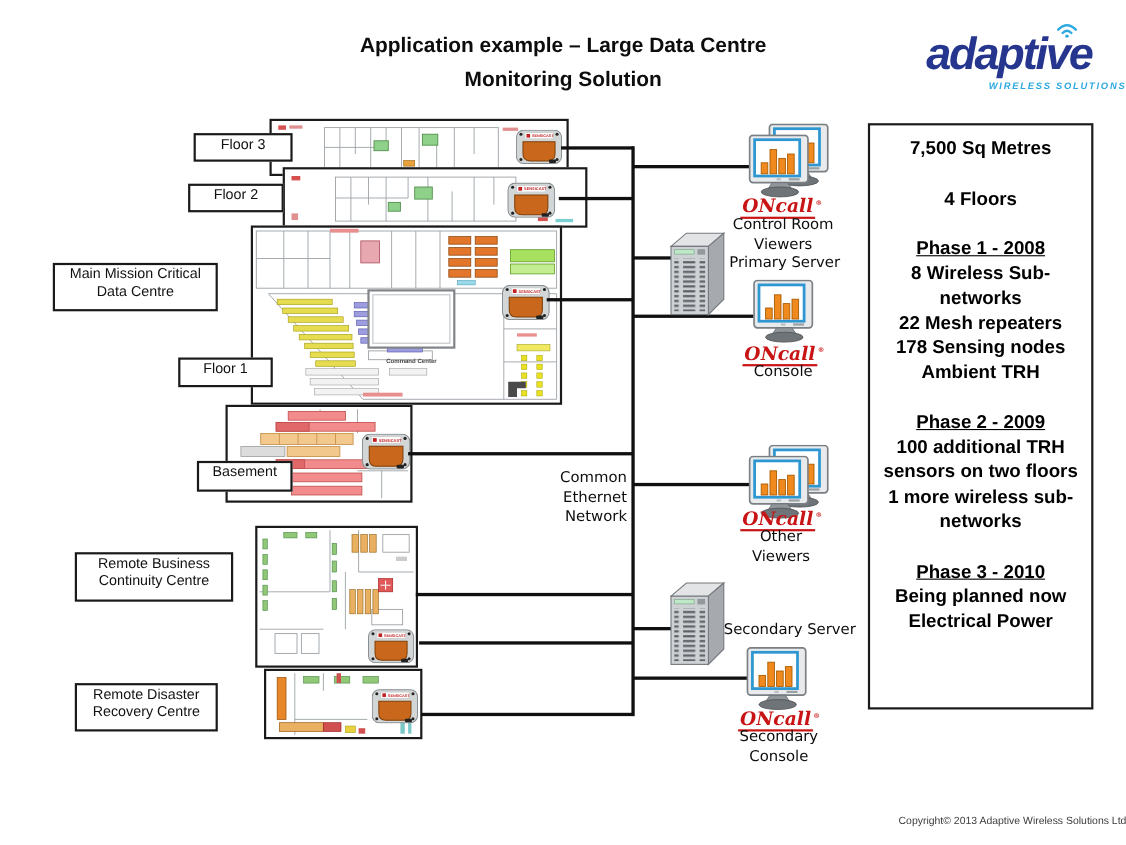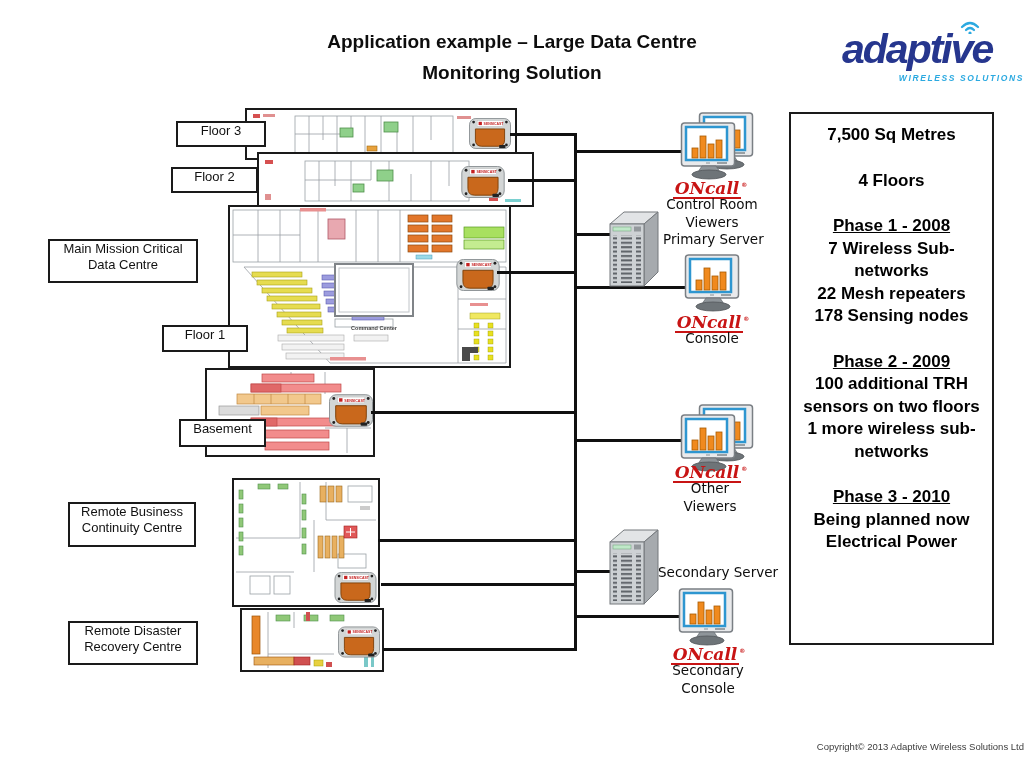--- a/index.html
+++ b/index.html
@@ -344,21 +344,21 @@
   <div class="lblbox" style="left:48px;top:239px;width:150px;height:44px">
     <span>Main Mission Critical</span>
     <span>Data Centre</span>
   </div>
   <div class="lblbox" style="left:162px;top:325px;width:86px;height:27px">
     <span>Floor 1</span>
   </div>
   <div class="lblbox" style="left:179px;top:419px;width:87px;height:28px">
     <span>Basement</span>
   </div>
-  <div class="lblbox" style="left:68px;top:502px;width:128px;height:45px">
+  <div class="lblbox" style="left:68px;top:502px;width:144px;height:45px">
     <span>Remote Business</span>
     <span>Continuity Centre</span>
   </div>
   <div class="lblbox" style="left:68px;top:621px;width:130px;height:44px">
     <span>Remote Disaster</span>
     <span>Recovery Centre</span>
   </div>
 
   <div class="line" style="left:574px;top:133px;width:3px;height:518px"></div>
   <div class="line" style="left:510px;top:133px;width:66px;height:3px"></div>
@@ -368,20 +368,21 @@
   <div class="line" style="left:378px;top:539px;width:198px;height:3px"></div>
   <div class="line" style="left:381px;top:583px;width:195px;height:3px"></div>
   <div class="line" style="left:383px;top:648px;width:193px;height:3px"></div>
   <div class="line" style="left:575px;top:150px;width:110px;height:3px"></div>
   <div class="line" style="left:575px;top:233px;width:40px;height:3px"></div>
   <div class="line" style="left:575px;top:286px;width:110px;height:3px"></div>
   <div class="line" style="left:575px;top:439px;width:110px;height:3px"></div>
   <div class="line" style="left:575px;top:570px;width:38px;height:3px"></div>
   <div class="line" style="left:575px;top:615px;width:106px;height:3px"></div>
 
+  <div class="nettext">Common Ethernet Network</div>
 
   <svg class="abs icon" style="left:680px;top:112px" width="76" height="74" viewBox="0 0 76 74">
     <use href="#sym-monitor" x="18" y="0" width="58" height="58"></use>
     <use href="#sym-monitor" x="0" y="10" width="58" height="58"></use>
   </svg>
   <div class="oncall" style="left:664px;top:178px;width:92px">
     <span class="inner">ONcall</span><sup>®</sup>
   </div>
   <div class="nodelabel" style="left:652px;top:196px;width:120px">Control Room Viewers</div>
 
@@ -419,23 +420,24 @@
     <span class="inner">ONcall</span><sup>®</sup>
   </div>
   <div class="nodelabel" style="left:666px;top:662px;width:84px">Secondary Console</div>
 
   <div class="info">
     <div>7,500 Sq Metres</div>
     <div class="gap"></div>
     <div>4 Floors</div>
     <div class="gap"></div>
     <div class="ph">Phase 1 - 2008</div>
-    <div>7 Wireless Sub-networks</div>
+    <div>8 Wireless Sub-networks</div>
     <div>22 Mesh repeaters</div>
     <div>178 Sensing nodes</div>
+    <div>Ambient TRH</div>
     <div class="gap"></div>
     <div class="ph">Phase 2 - 2009</div>
     <div>100 additional TRH sensors on two floors</div>
     <div>1 more wireless sub-networks</div>
     <div class="gap"></div>
     <div class="ph">Phase 3 - 2010</div>
     <div>Being planned now</div>
     <div>Electrical Power</div>
   </div>
 

